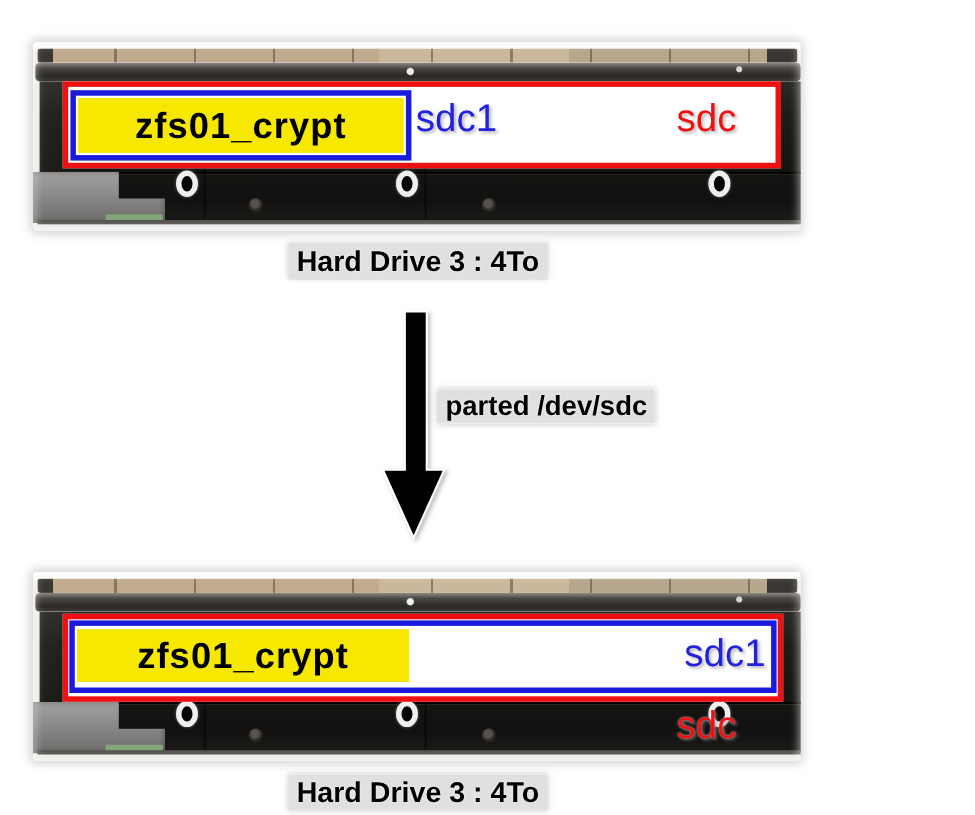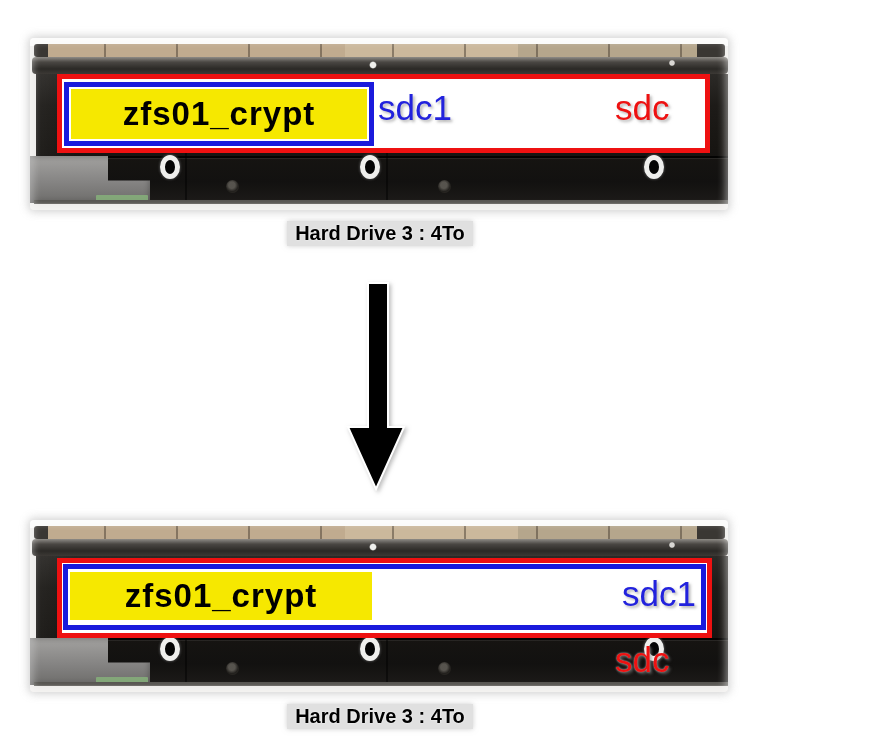--- a/index.html
+++ b/index.html
@@ -50,21 +50,21 @@
   
   .disk-box { position:absolute; border:5px solid #ee1111; background:#fff; box-sizing:border-box; }
   .part-box { position:absolute; border:5px solid #1a1adc; background:#fff; box-sizing:border-box; }
   .crypt { background:#f6e800; color:#000; font-weight:700; font-size:33px;
     display:flex; align-items:center; justify-content:center; letter-spacing:1px; }
   .lbl { position:absolute; font-weight:400; font-size:35px; line-height:1.05; white-space:nowrap;
     text-shadow:2px 2px 3px rgba(130,130,130,.6), 0 0 2px rgba(255,255,255,.85); }
   .lbl-blue { color:#2222dd; }
   .lbl-red  { color:#ee1111; }
   
-  .caption { position:absolute; text-align:center; font-size:20px; font-weight:700; color:#000; }
+  .caption { position:absolute; text-align:center; font-size:26px; font-weight:700; color:#000; }
   .chip { display:inline-block; padding:1px 8px; background:rgba(165,165,165,.35);
     text-shadow:0 0 2px #fff; box-shadow:0 0 5px rgba(160,160,160,.5); }
   .command { position:absolute; font-size:25px; font-weight:700; color:#000;
     background:rgba(160,160,160,.32); padding:1px 7px; white-space:nowrap;
     text-shadow:0 0 2px #fff; box-shadow:0 0 6px rgba(150,150,150,.55); }
   .arrow { position:absolute; filter:drop-shadow(2px 2px 2px rgba(120,120,120,.5)); }
 </style>
 </head>
 <body>
 
@@ -101,20 +101,21 @@
     </div>
   </div>
 
   <div class="caption" style="left:30px; top:221px; width:700px;">
     <span class="chip">Hard Drive 3 : 4To</span>
   </div>
 
   <svg class="arrow" style="left:338px; top:281px;" width="80" height="212" viewBox="0 0 80 212">
     <path d="M30 2 L50 2 L50 146 L66 146 L38 208 L10 146 L30 146 Z" fill="#000000" stroke="#ffffff" stroke-width="2"></path>
   </svg>
+  <div class="command" style="left:398px; top:354px;">parted /dev/sdc</div>
 
   <div class="drive" style="left:30px; top:520px;">
     <div class="photo">
       <div class="p-white"></div>
       <div class="p-copper"></div>
       <div class="p-dark"></div>
       <div class="p-body"></div>
       <div class="p-seam"></div>
       <div class="vseam" style="left:155px;"></div>
       <div class="vseam" style="left:356px;"></div>

